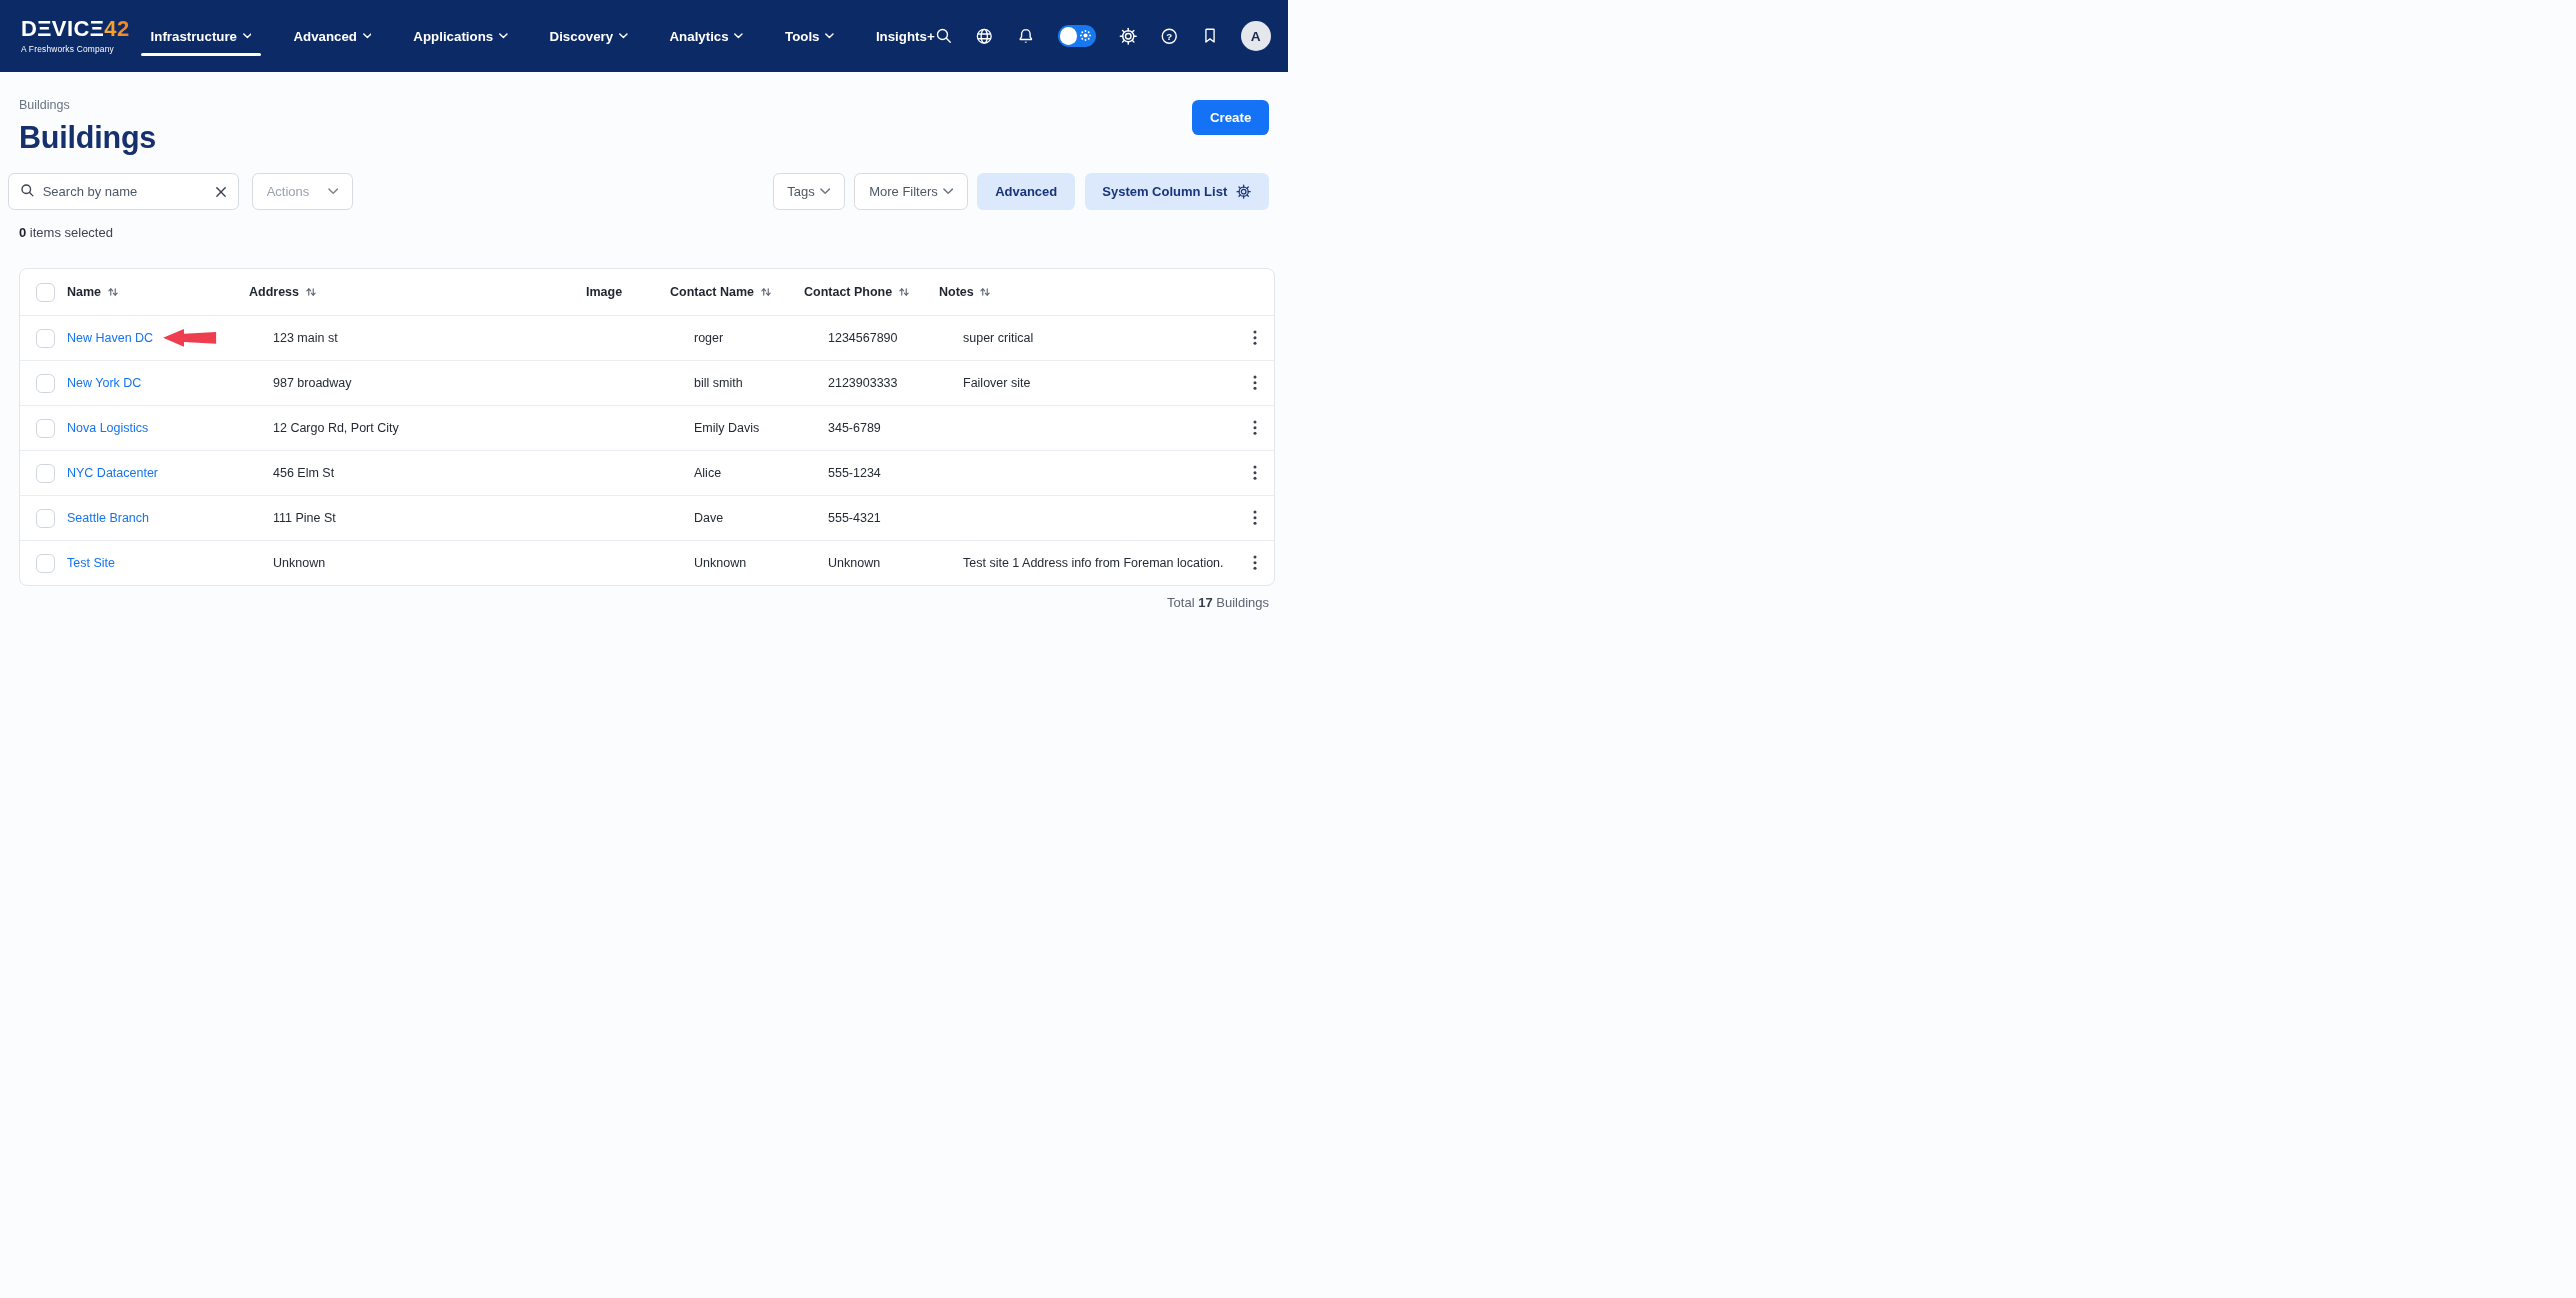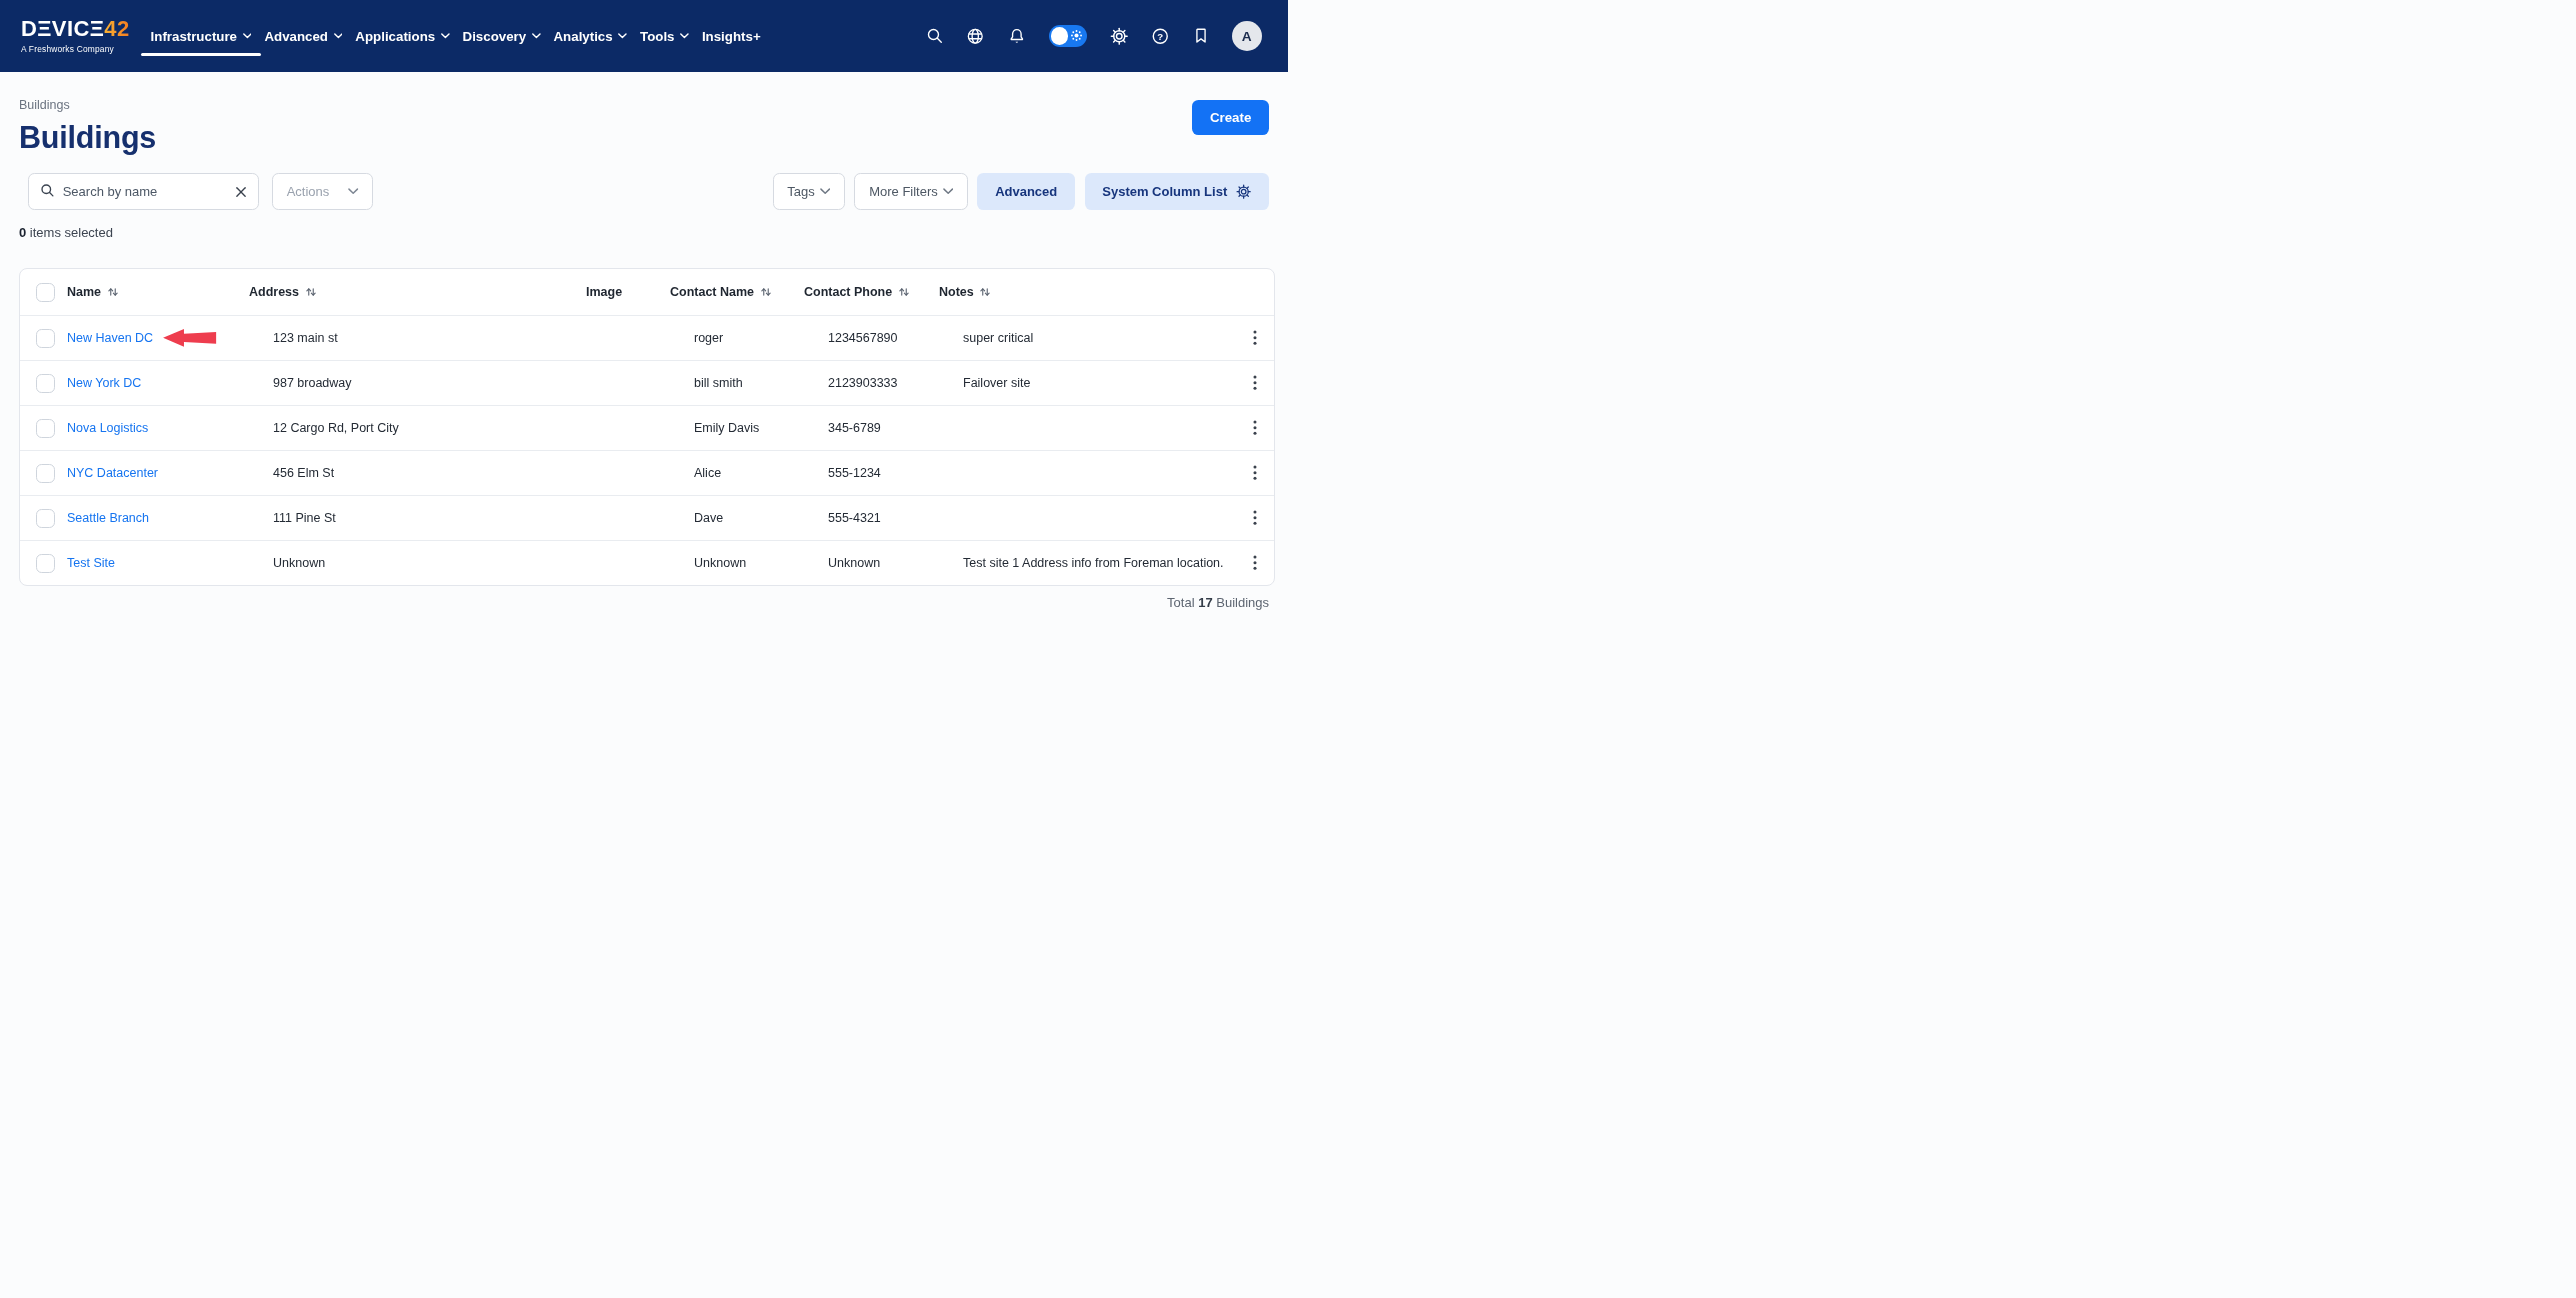--- a/index.html
+++ b/index.html
@@ -6,37 +6,37 @@
   html,body { background:#fbfcfd; }
   body { font-family: "Liberation Sans", "DejaVu Sans", sans-serif; }
   .screen { position:relative; width:1288px; height:649px; background:#fbfcfd; overflow:hidden; }
 
   
   .topbar { display:flex; align-items:center; height:72px; background:#0c2a66; padding:0 26px 0 21px; }
   .logo { margin-right:21px; cursor:pointer; }
   .logo-main { font-size:22px; font-weight:800; letter-spacing:0.4px; color:#fff; line-height:1; white-space:nowrap; }
   .logo-accent { background:linear-gradient(90deg,#f9b234,#f47b20); -webkit-background-clip:text; background-clip:text; color:transparent; }
   .logo-tag { font-size:8.4px; color:#fff; margin-top:3.2px; letter-spacing:0.2px; }
-  .nav-menu { display:flex; gap:13px; align-items:center; }
+  .nav-menu { display:flex; gap:42px; align-items:center; }
   .nav-item { display:flex; align-items:center; gap:5.6px; font-size:13.3px; font-weight:600; color:#fff; cursor:pointer; position:relative; white-space:nowrap; }
   .nav-item.active::after { content:""; position:absolute; left:-9.6px; right:-9.6px; bottom:-12px; height:2.4px; background:#fff; border-radius:1.6px; }
   .nav-actions { margin-left:auto; display:flex; align-items:center; gap:23px; }
   .icon-btn { background:none; border:none; cursor:pointer; display:flex; align-items:center; padding:0; }
   .toggle { width:38px; height:22px; border-radius:11.2px; background:#1878f0; position:relative; cursor:pointer; flex:none; }
   .toggle .knob { position:absolute; left:2px; top:2px; width:17.7px; height:17.7px; border-radius:50%; background:#fff; }
   .toggle .sun { position:absolute; right:3.2px; top:4.4px; }
   .avatar { width:30.5px; height:30.5px; border-radius:50%; background:#e4e7ec; color:#1b2b4d; font-weight:700; font-size:13.7px; display:flex; align-items:center; justify-content:center; cursor:pointer; }
 
   
   .breadcrumb { margin:26px 19px 0; font-size:12.5px; color:#6a7380; cursor:pointer; width:max-content; }
   .page-title { margin:8px 19px 0; font-size:30.5px; font-weight:800; color:#16306e; letter-spacing:-0.2px; }
   .create-btn { position:absolute; top:100px; right:19px; height:35px; padding:0 17.7px; background:#1372f5; color:#fff; font-size:13.3px; font-weight:600; border:none; border-radius:6.4px; cursor:pointer; }
 
   
-  .filter-row { position:absolute; top:173px; left:28px; right:19px; display:flex; align-items:center; }
+  .filter-row { position:absolute; top:173px; left:8px; right:19px; display:flex; align-items:center; }
   .searchbox { width:231px; height:37px; border:0.8px solid #d6dae1; border-radius:6.4px; background:#fff; display:flex; align-items:center; padding:0 11.2px; gap:8px; }
   .searchbox input { border:none; outline:none; flex:1; min-width:0; font-size:13px; color:#333b46; background:transparent; }
   .searchbox input::placeholder { color:#4d5866; opacity:1; }
   .select { height:37px; border:0.8px solid #d6dae1; border-radius:6.4px; background:#fff; display:flex; align-items:center; padding:0 13.7px; gap:19px; font-size:13px; cursor:pointer; white-space:nowrap; }
   .select.actions { margin-left:13px; color:#9aa2ae; }
   .right-filters { margin-left:auto; display:flex; gap:9.6px; align-items:center; }
   .select.plain { color:#4e5864; gap:5px; }
   .pill { height:37px; border-radius:6.4px; background:#dce8fb; color:#17357d; font-size:13px; font-weight:700; display:flex; align-items:center; padding:0 17.7px; gap:8.8px; border:none; cursor:pointer; white-space:nowrap; }
 
   .selection { position:absolute; top:225px; left:19px; font-size:13px; color:#3c4450; }

